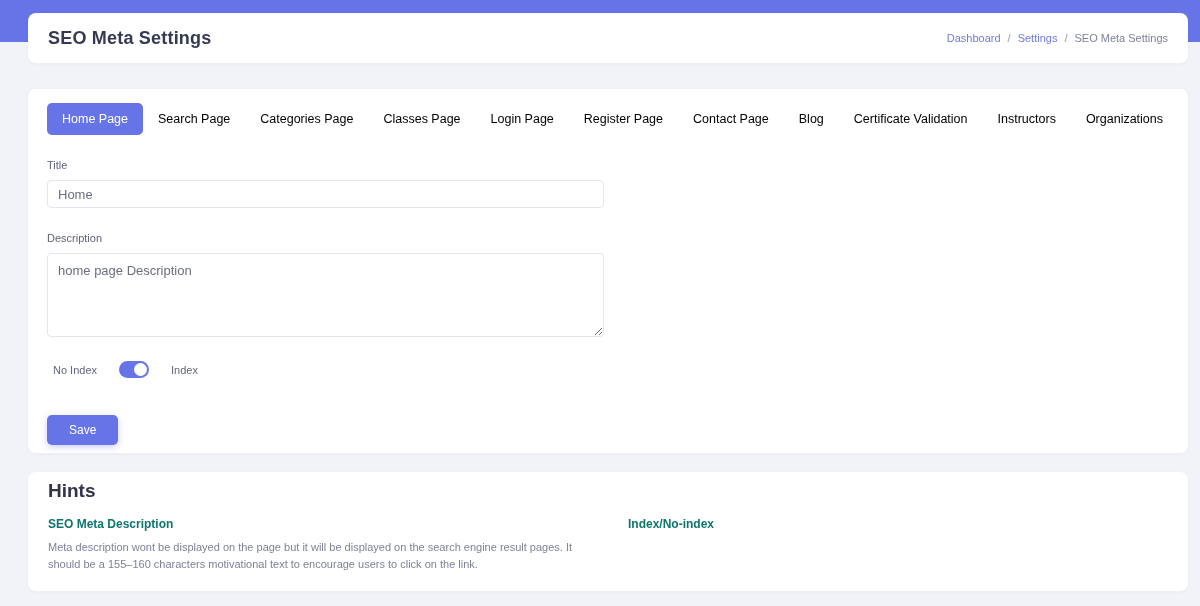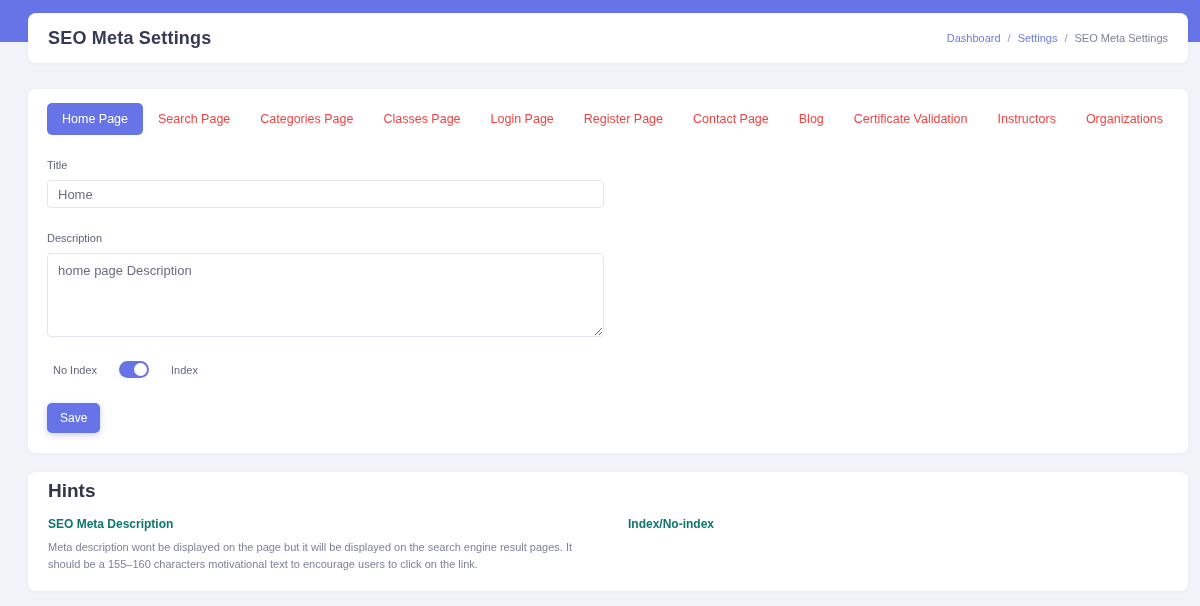--- a/index.html
+++ b/index.html
@@ -27,21 +27,21 @@
     font-size: 18px; font-weight: 700; color: #353a54; letter-spacing: 0.2px;
   }
   .breadcrumb { display: flex; align-items: center; gap: 7px; font-size: 11px; }
   .breadcrumb a { color: #6e7ce0; text-decoration: none; cursor: pointer; }
   .breadcrumb .sep { color: #9599ad; }
   .breadcrumb .current { color: #7e8299; }
 
   .main-card { top: 89px; height: 364px; padding: 14px 19px 0 19px; }
   .tabs { display: flex; align-items: flex-end; flex-wrap: nowrap; }
   .tab {
-    font-size: 12.5px; color: #ef4444; padding: 9px 15px; border-radius: 5px;
+    font-size: 12.5px; color: #000000; padding: 9px 15px; border-radius: 5px;
     cursor: pointer; white-space: nowrap; background: transparent; border: none;
     font-family: "Liberation Sans", sans-serif;
   }
   .tab.active { background: #6674e8; color: #ffffff; }
 
   .field-label {
     display: block; font-size: 11px; color: #5f637a; margin-top: 24px; margin-bottom: 9px;
   }
   .text-input {
     width: 557px; height: 28px; border: 1px solid #e4e6ef; border-radius: 4px;
@@ -57,22 +57,22 @@
   .toggle-label { font-size: 11px; color: #63677d; }
   .switch {
     width: 30px; height: 17px; border-radius: 9px; background: #6674e8;
     position: relative; cursor: pointer;
   }
   .switch .knob {
     position: absolute; top: 2px; right: 2px; width: 13px; height: 13px;
     border-radius: 50%; background: #ffffff;
   }
   .save-btn {
-    margin-top: 25px; display: inline-block; background: #6674e8; color: #ffffff;
-    font-size: 12px; padding: 8px 13px; border-radius: 5px; border: none; cursor: pointer;
+    margin-top: 37px; display: inline-block; background: #6674e8; color: #ffffff;
+    font-size: 12px; padding: 8px 22px; border-radius: 5px; border: none; cursor: pointer;
     box-shadow: 0 2px 6px rgba(102,116,232,0.35);
     font-family: "Liberation Sans", sans-serif;
   }
 
   .hints-card { top: 472px; height: 119px; padding: 8px 20px; }
   .hints-heading { font-size: 19px; font-weight: 700; color: #32344c; }
   .hints-columns {
     display: grid; grid-template-columns: 557px 1fr; column-gap: 23px; margin-top: 15px;
   }
   .hint-title { font-size: 12px; font-weight: 700; color: #0f766e; margin-bottom: 8px; }

